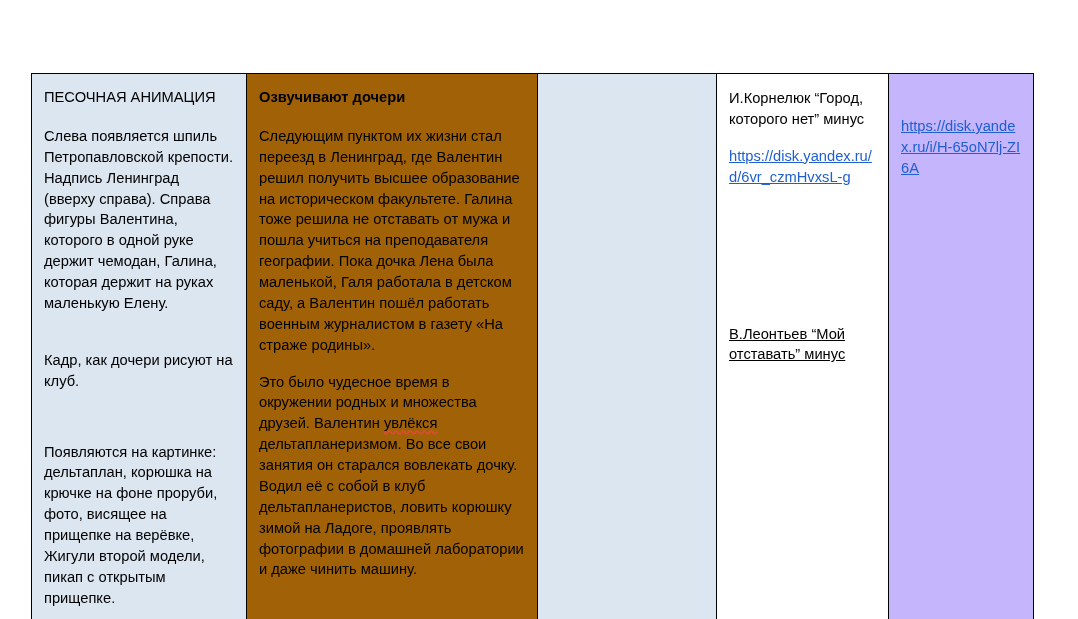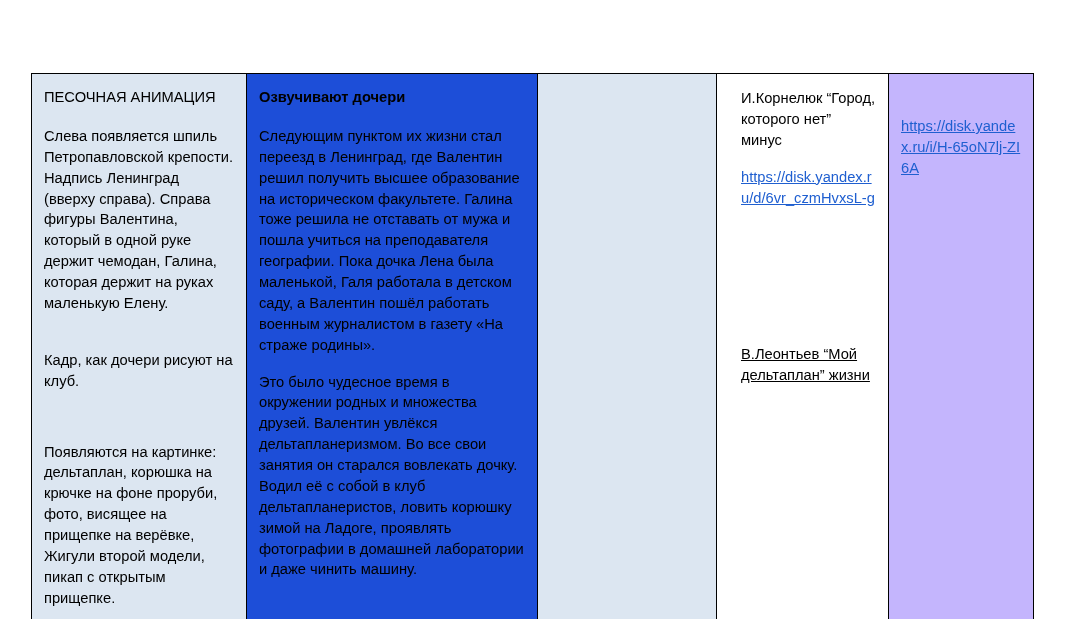--- a/index.html
+++ b/index.html
@@ -32,21 +32,21 @@
   }
 
   .cell-inner {
     padding: 13px 12px 10px 12px;
     font-size: 14.7px;
     line-height: 1.42;
   }
 
   
   .col-visual   { width: 214px; background: #dce6f1; }
-  .col-voice    { width: 290px; background: #1d4ed8; }
+  .col-voice    { width: 290px; background: #a16207; }
   .col-empty    { width: 178px; background: #dce6f1; }
   .col-music    { width: 171px; background: #ffffff; }
   .col-link     { width: 144px; background: #c4b5fd; }
 
   .heading {
     font-weight: bold;
     margin: 0 0 18px 0;
   }
   .heading.plain { font-weight: normal; }
 
@@ -59,44 +59,45 @@
   .gap-md { height: 34px; }
 
   .link {
     color: #1f5fd0;
     text-decoration: underline;
     word-break: break-all;
     cursor: pointer;
   }
 
   .misspelled {
+    text-decoration: underline;
     text-decoration-color: #e8443a;
     text-decoration-style: wavy;
     text-decoration-skip-ink: none;
     text-align: center;
   }
 
   .music-entry { margin: 0; text-decoration: underline; }
   .music-title { margin: 0 0 16px 0; }
   .music-spacer { height: 136px; }
 
   .link-cell-inner { padding-top: 42px; }
-  .music-cell-inner { padding-top: 14px; margin-left: 12px; }
+  .music-cell-inner { padding-top: 14px; }
 </style>
 </head>
 <body>
 
 <table id="script-table">
   <tbody>
     <tr>
 
       <td class="col-visual">
         <div class="cell-inner">
           <p class="heading plain">ПЕСОЧНАЯ АНИМАЦИЯ</p>
-          <p class="para">Слева появляется шпиль Петропавловской крепости. Надпись Ленинград (вверху справа). Справа фигуры Валентина, который в одной руке держит чемодан, Галина, которая держит на руках маленькую Елену.</p>
+          <p class="para">Слева появляется шпиль Петропавловской крепости. Надпись Ленинград (вверху справа). Справа фигуры Валентина, которого в одной руке держит чемодан, Галина, которая держит на руках маленькую Елену.</p>
           <div class="gap-sm"></div>
           <p class="para">Кадр, как дочери рисуют на клуб.</p>
           <div class="gap-md"></div>
           <p class="para">Появляются на картинке: дельтаплан, корюшка на крючке на фоне проруби, фото, висящее на прищепке на верёвке, Жигули второй модели, пикап с открытым прищепке.</p>
         </div>
       </td>
 
       <td class="col-voice">
         <div class="cell-inner">
           <p class="heading">Озвучивают дочери</p>
@@ -109,21 +110,21 @@
         <div class="cell-inner">
           <span></span>
         </div>
       </td>
 
       <td class="col-music">
         <div class="cell-inner music-cell-inner">
           <p class="music-title"> И.Корнелюк “Город, которого нет” минус</p>
           <p class="music-entry link">https://disk.yandex.ru/d/6vr_czmHvxsL-g</p>
           <div class="music-spacer"></div>
-          <p class="music-entry">В.Леонтьев “Мой дельтаплан” жизни</p>
+          <p class="music-entry">В.Леонтьев “Мой отставать” минус</p>
         </div>
       </td>
 
       <td class="col-link">
         <div class="cell-inner link-cell-inner">
           <span class="link">https://disk.yandex.ru/i/H-65oN7lj-ZI6A</span>
         </div>
       </td>
 
     </tr>

